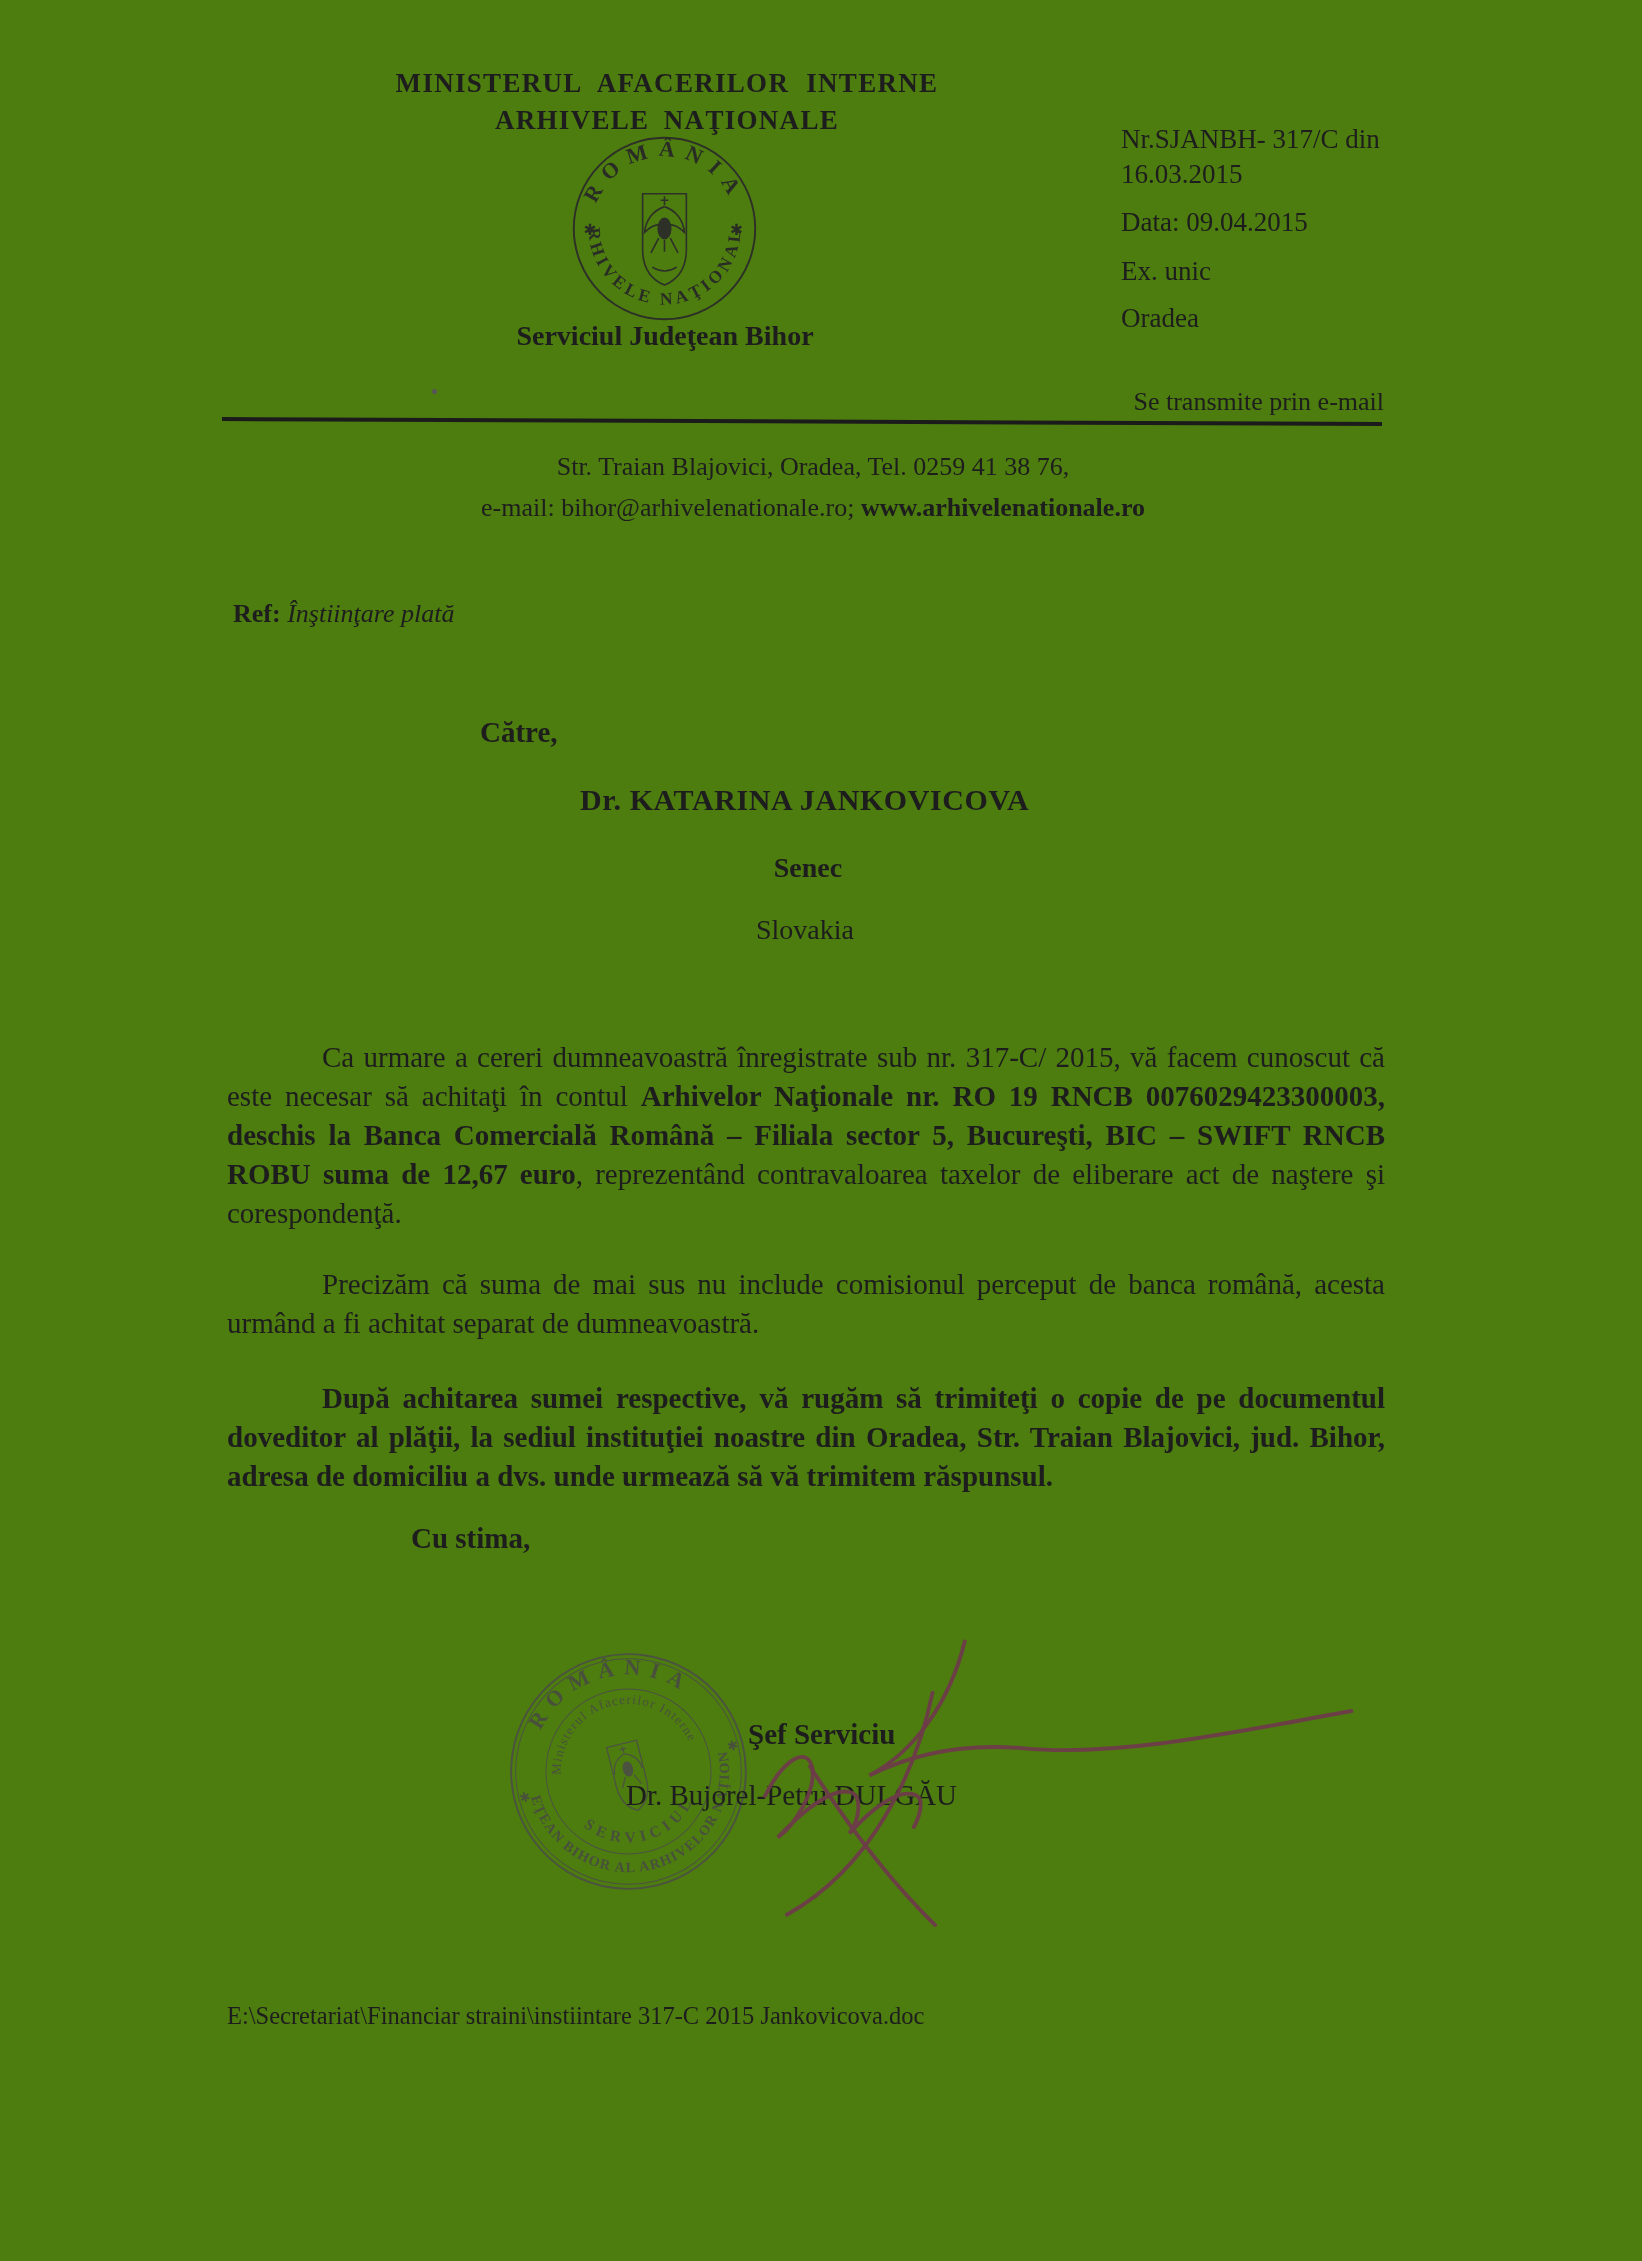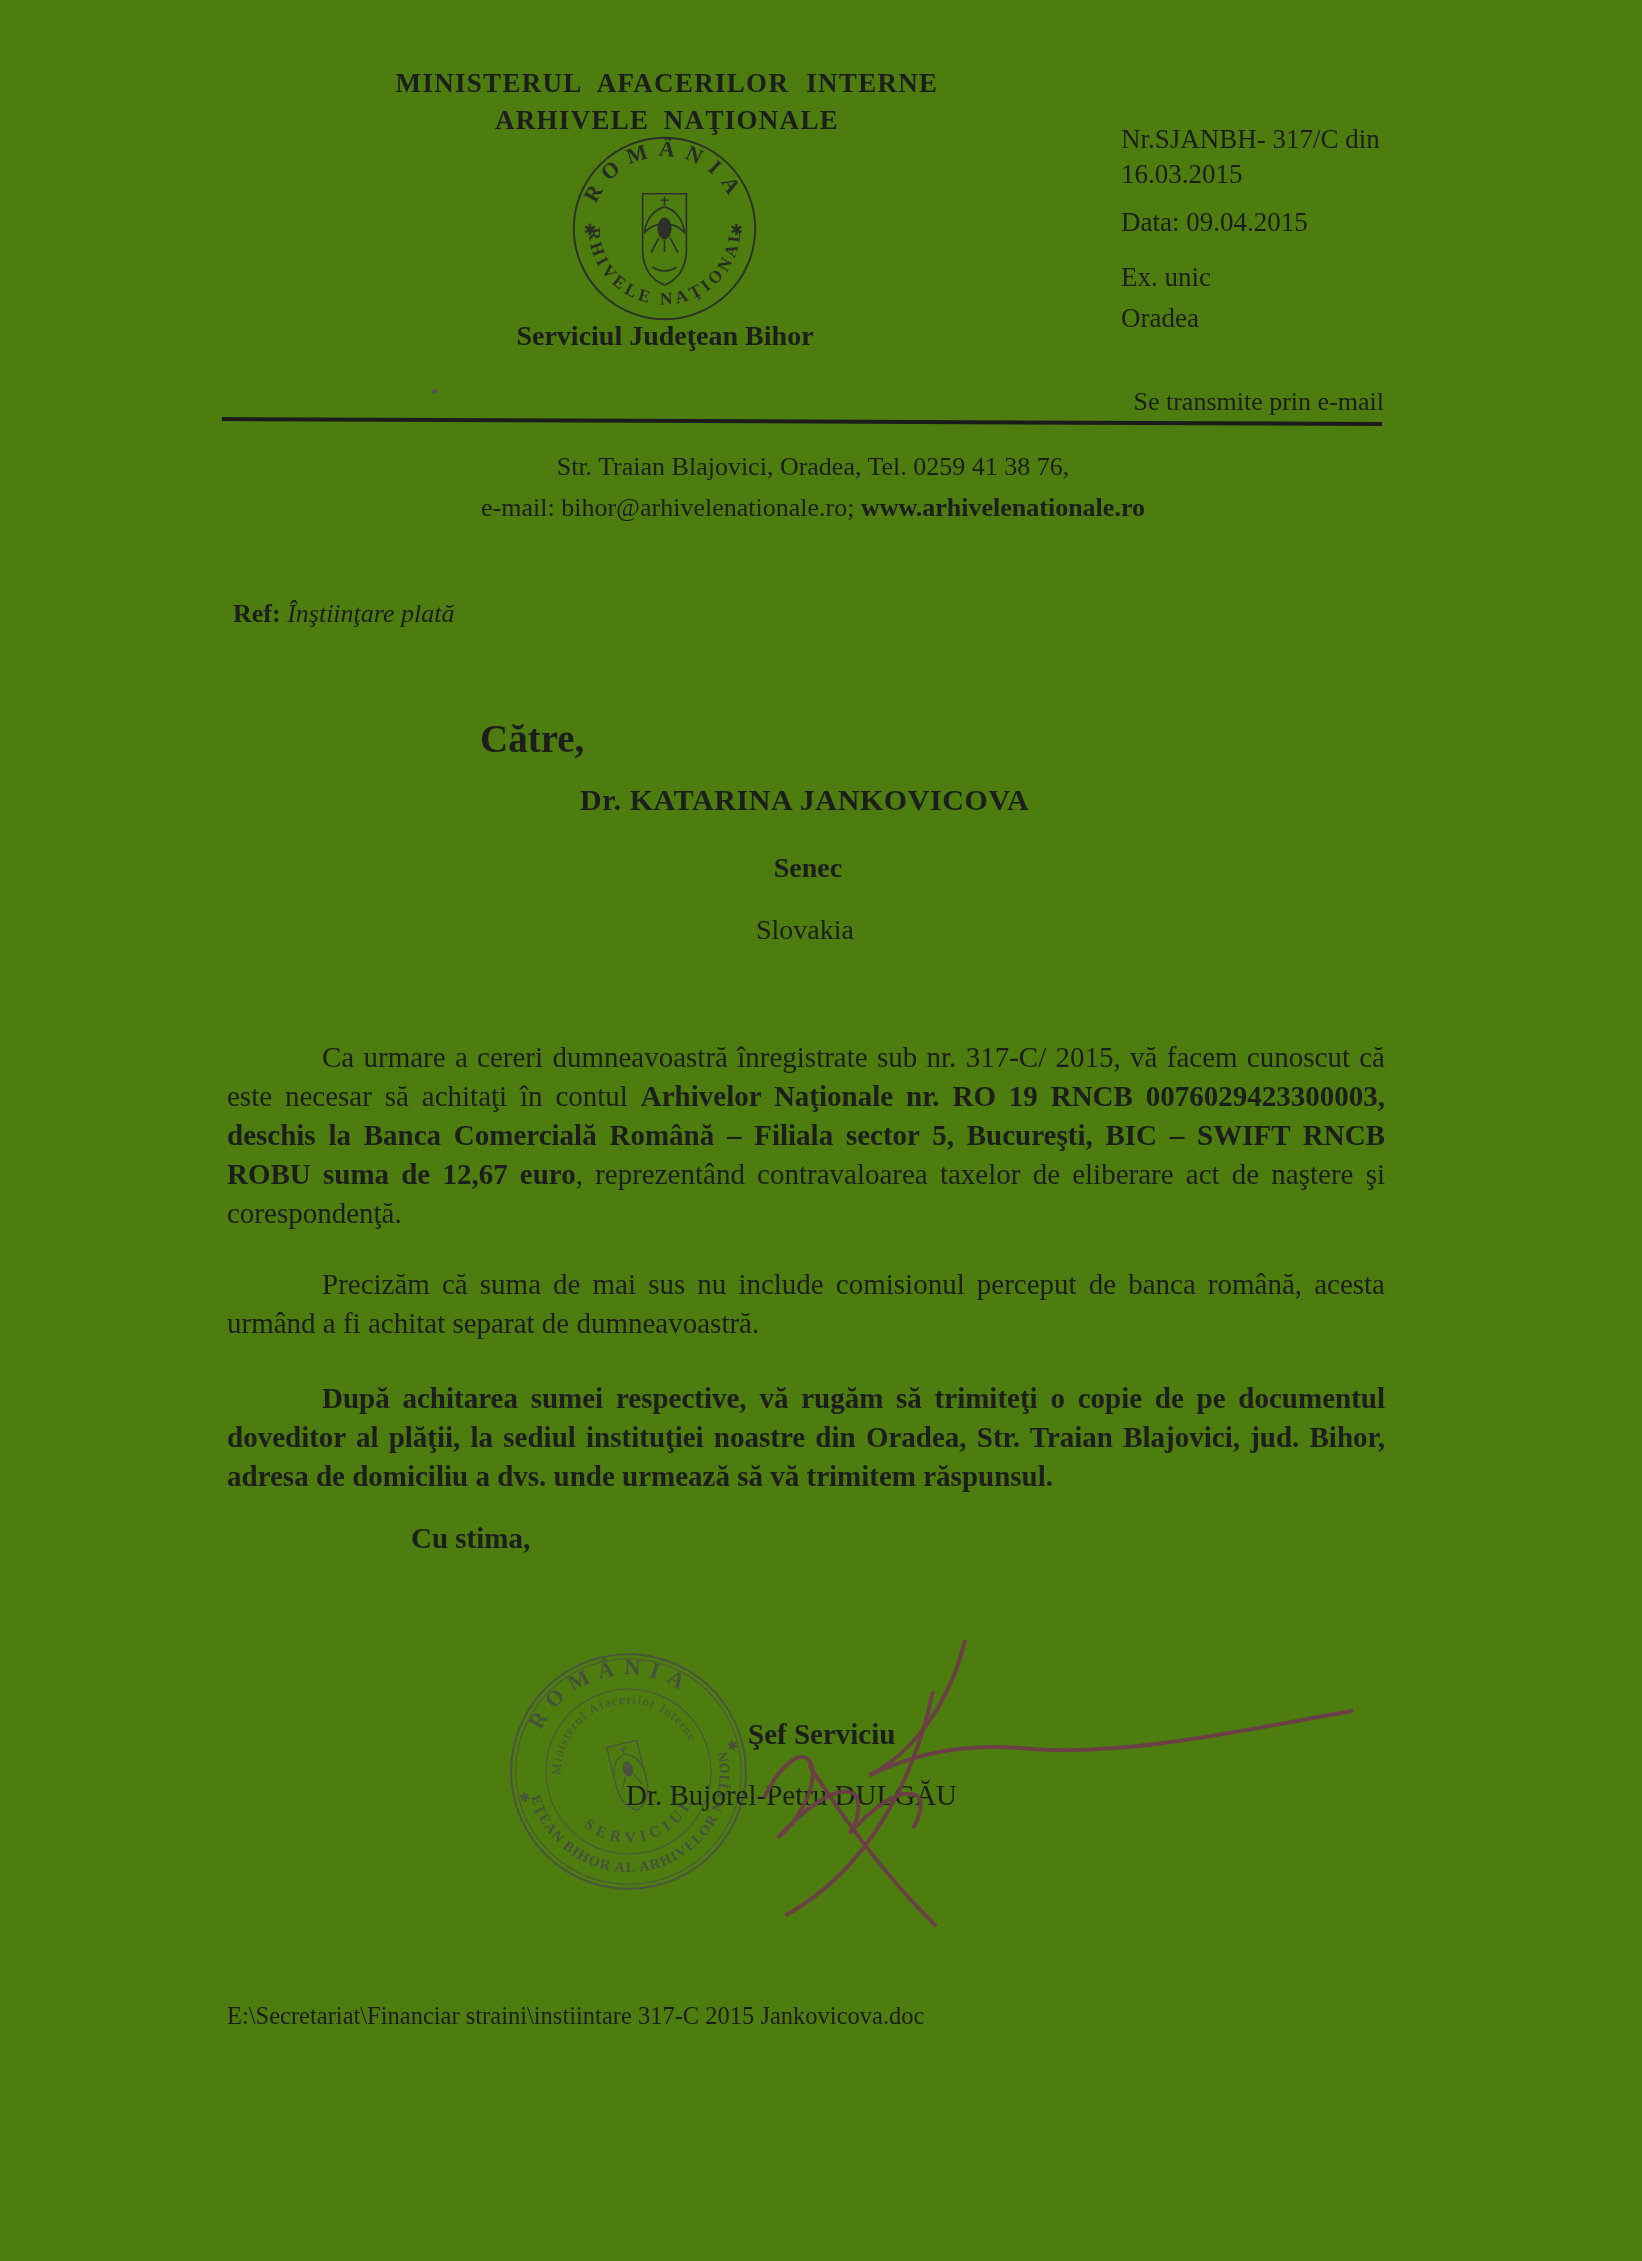--- a/index.html
+++ b/index.html
@@ -20,38 +20,38 @@
   .seal-svg .ln { stroke:#2a2a2a; fill:none; stroke-width:3; }
   .seal-svg text { fill:#262626; font-family:"Liberation Serif",serif; }
   .seal-top-t { font-size:34px; font-weight:bold; letter-spacing:15px; }
   .seal-bot-t { font-size:27px; font-weight:bold; letter-spacing:6px; }
   .seal-star { font-size:24px; }
   .eagle { stroke:#2a2a2a; fill:none; stroke-width:2.5; }
 
   .office { left:665px; top:320px; transform:translateX(-50%); font-weight:bold; font-size:28px; white-space:nowrap; }
 
   .registry-line { left:1121px; font-size:27px; white-space:nowrap; }
-  .reg-1 { top:124px; } .reg-2 { top:159px; } .reg-3 { top:207px; } .reg-4 { top:256px;margin-top:6px; } .reg-5 { top:303px; }
+  .reg-1 { top:124px; } .reg-2 { top:159px; } .reg-3 { top:207px; } .reg-4 { top:256px; } .reg-5 { top:303px; }
 
   .transmit { right:259px; top:387px; font-size:26px; white-space:nowrap; }
 
   .rule { left:222px; top:417px; width:1160px; height:3.9px; background:#1b1b1b;
           transform:rotate(0.25deg); transform-origin:left center; }
   .dot-artifact { left:432px; top:389px; width:4.5px; height:4.5px; background:#565656; border-radius:50%; }
 
   .contact { left:813px; top:446px; transform:translateX(-50%); text-align:center;
              font-size:26px; line-height:41px; white-space:nowrap; }
   .contact b { font-weight:bold; }
 
   
   .ref { left:233px; top:599px; font-size:26px; white-space:nowrap; }
   .ref .lbl { font-weight:bold; }
   .ref .subj { font-style:italic; }
 
-  .salutation { left:480px; top:716px; font-weight:bold; font-size:39px; }
+  .salutation { left:480px; top:716px; font-weight:bold; font-size:29px; }
   .rname  { left:580px;  top:783px; font-weight:bold; font-size:30px; letter-spacing:0.6px; white-space:nowrap; }
   .rcity  { left:808px; top:852px; transform:translateX(-50%); font-weight:bold; font-size:28px; }
   .rcountry { left:805px; top:914px; transform:translateX(-50%); font-weight:normal; font-size:28px; }
 
   
   .body-text { left:227px; top:1038px; width:1158px; font-size:29px; line-height:39px; text-align:justify; }
   .body-text p { margin:0; text-indent:95px; }
   .body-text .p2 { margin-top:32px; }
   .body-text .p3 { margin-top:36px; font-weight:bold; }
   .body-text b { font-weight:bold; }

